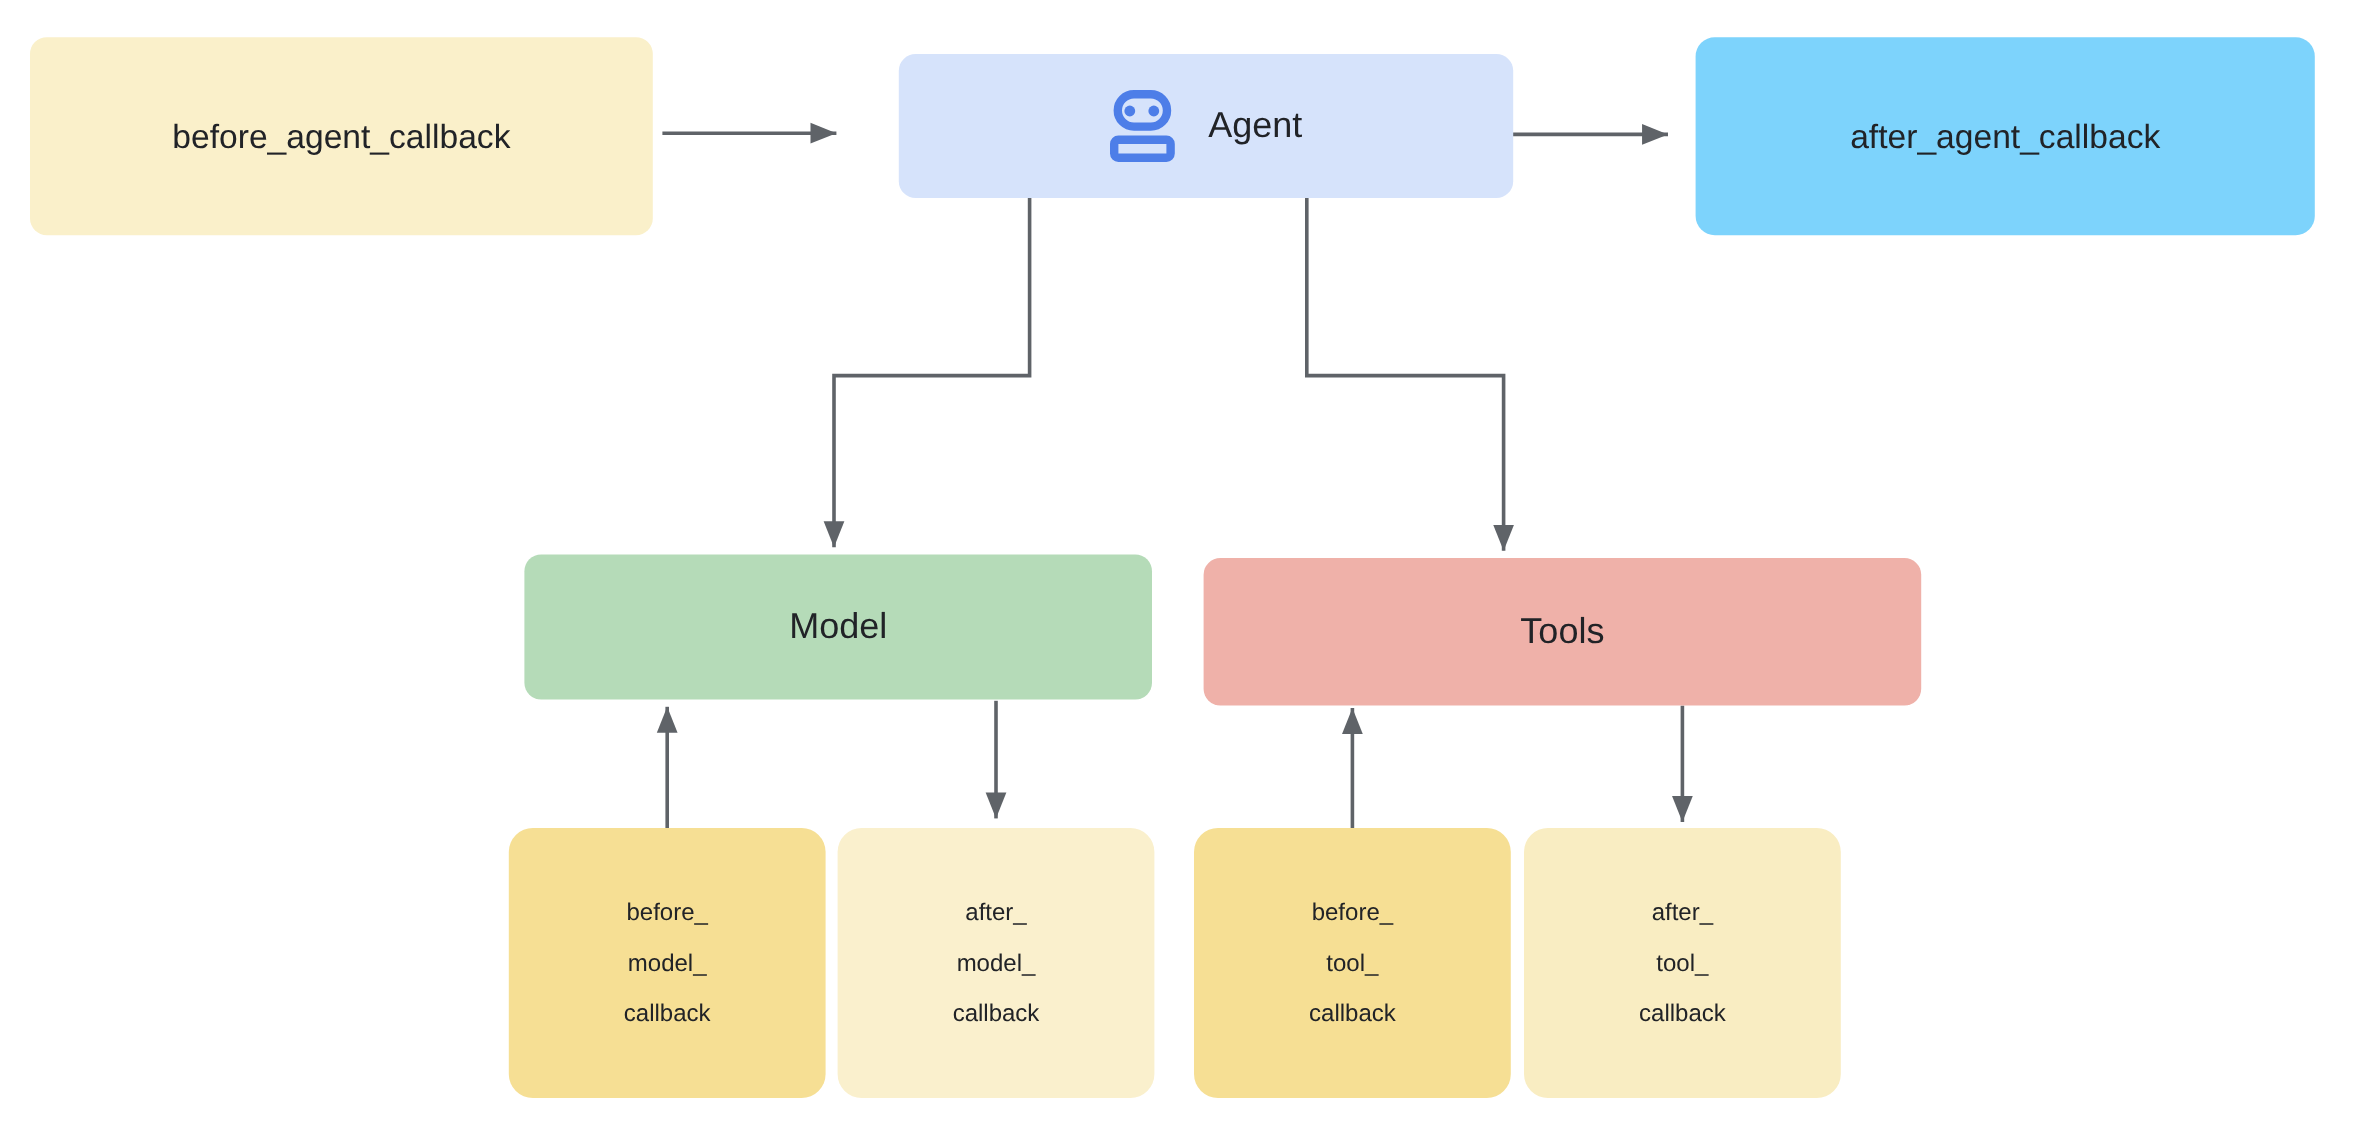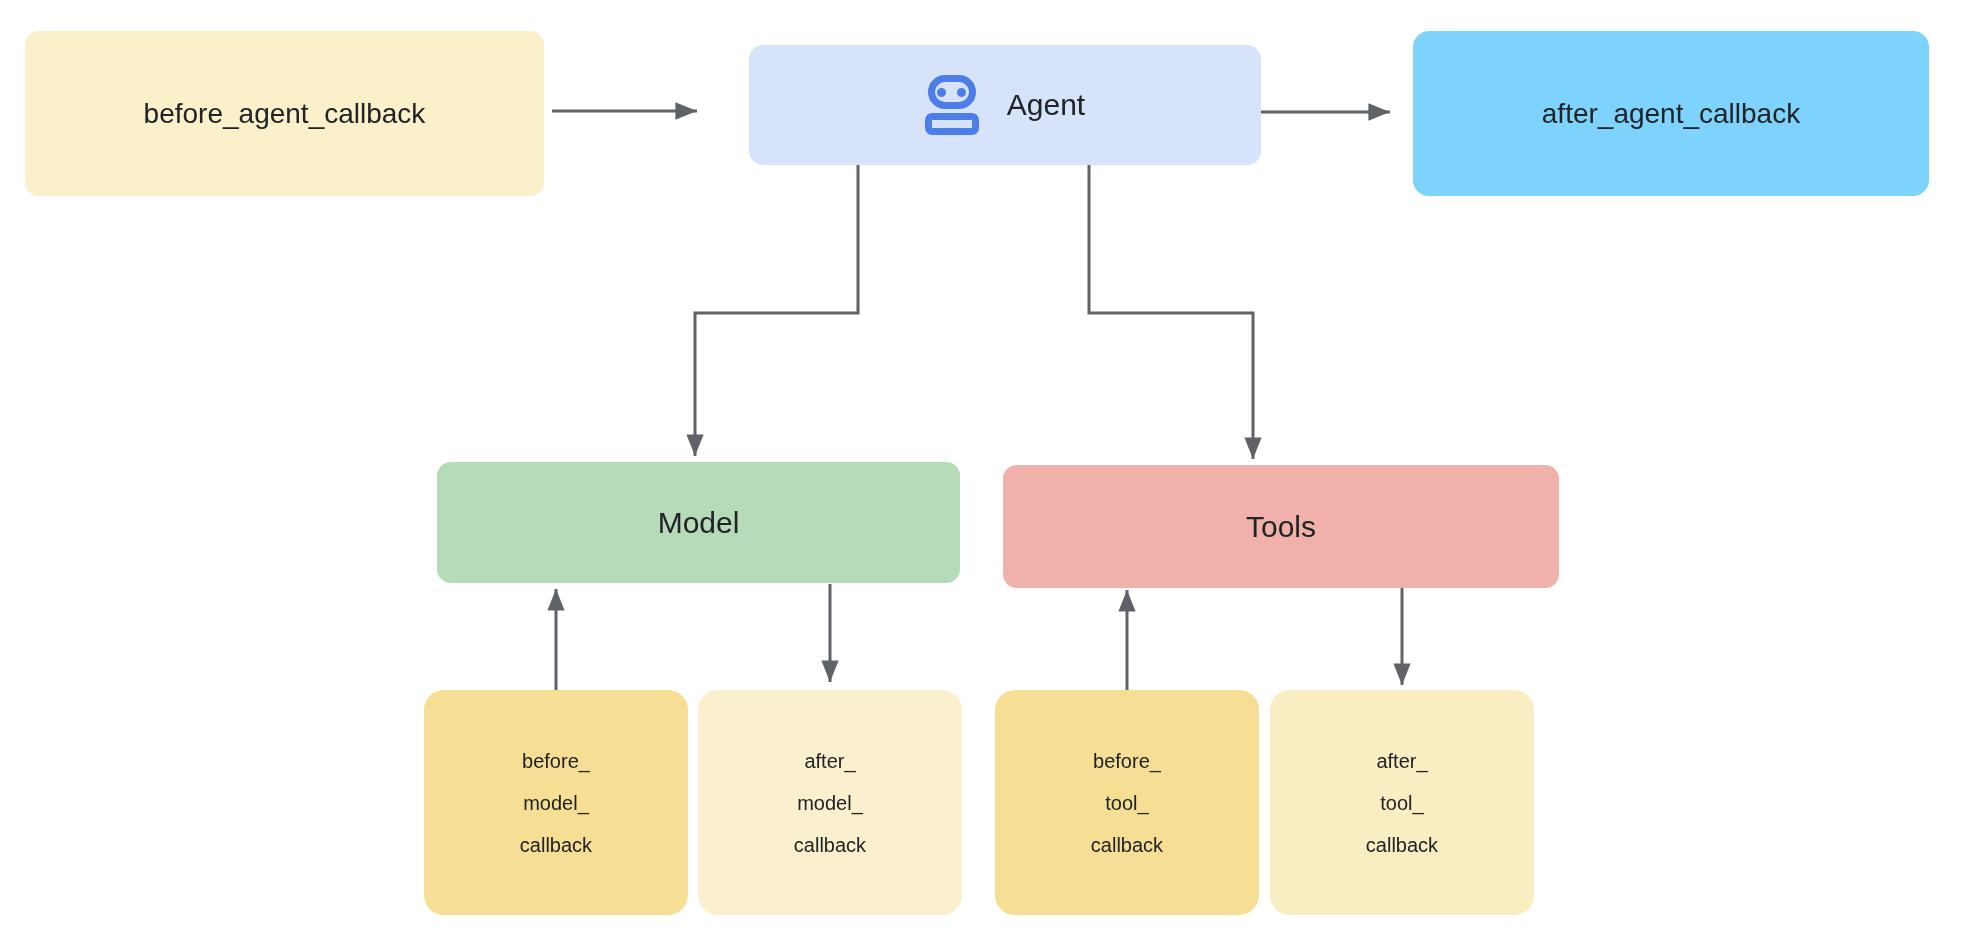--- a/index.html
+++ b/index.html
@@ -40,21 +40,21 @@
   .node .label { white-space: pre-line; }
 
   .node-top      { border-radius: 16px; font-size: 28px; }
   .node-mid      { border-radius: 14px; font-size: 30px; }
   .node-callback { border-radius: 20px; font-size: 20px; line-height: 42px; }
 
   .n-before-agent { left: 25px;   top: 31px;  width: 519px; height: 165px; border-radius: 14px; }
   .n-agent        { left: 718px;  top: 45px;  width: 512px; height: 120px; font-size: 30px; margin-left: 31px; }
   .n-after-agent  { left: 1413px; top: 31px;  width: 516px; height: 165px; }
   .n-model        { left: 437px;  top: 462px; width: 523px; height: 121px; }
-  .n-tools        { left: 1003px; top: 465px; width: 556px; height: 123px; }
+  .n-tools        { left: 1003px; top: 465px; width: 598px; height: 123px; }
   .n-before-model { left: 424px;  top: 690px; width: 264px; height: 225px; }
   .n-after-model  { left: 698px;  top: 690px; width: 264px; height: 225px; }
   .n-before-tool  { left: 995px;  top: 690px; width: 264px; height: 225px; }
   .n-after-tool   { left: 1270px; top: 690px; width: 264px; height: 225px; }
 
   .agent-content {
     display: flex;
     align-items: center;
     gap: 28px;
   }

